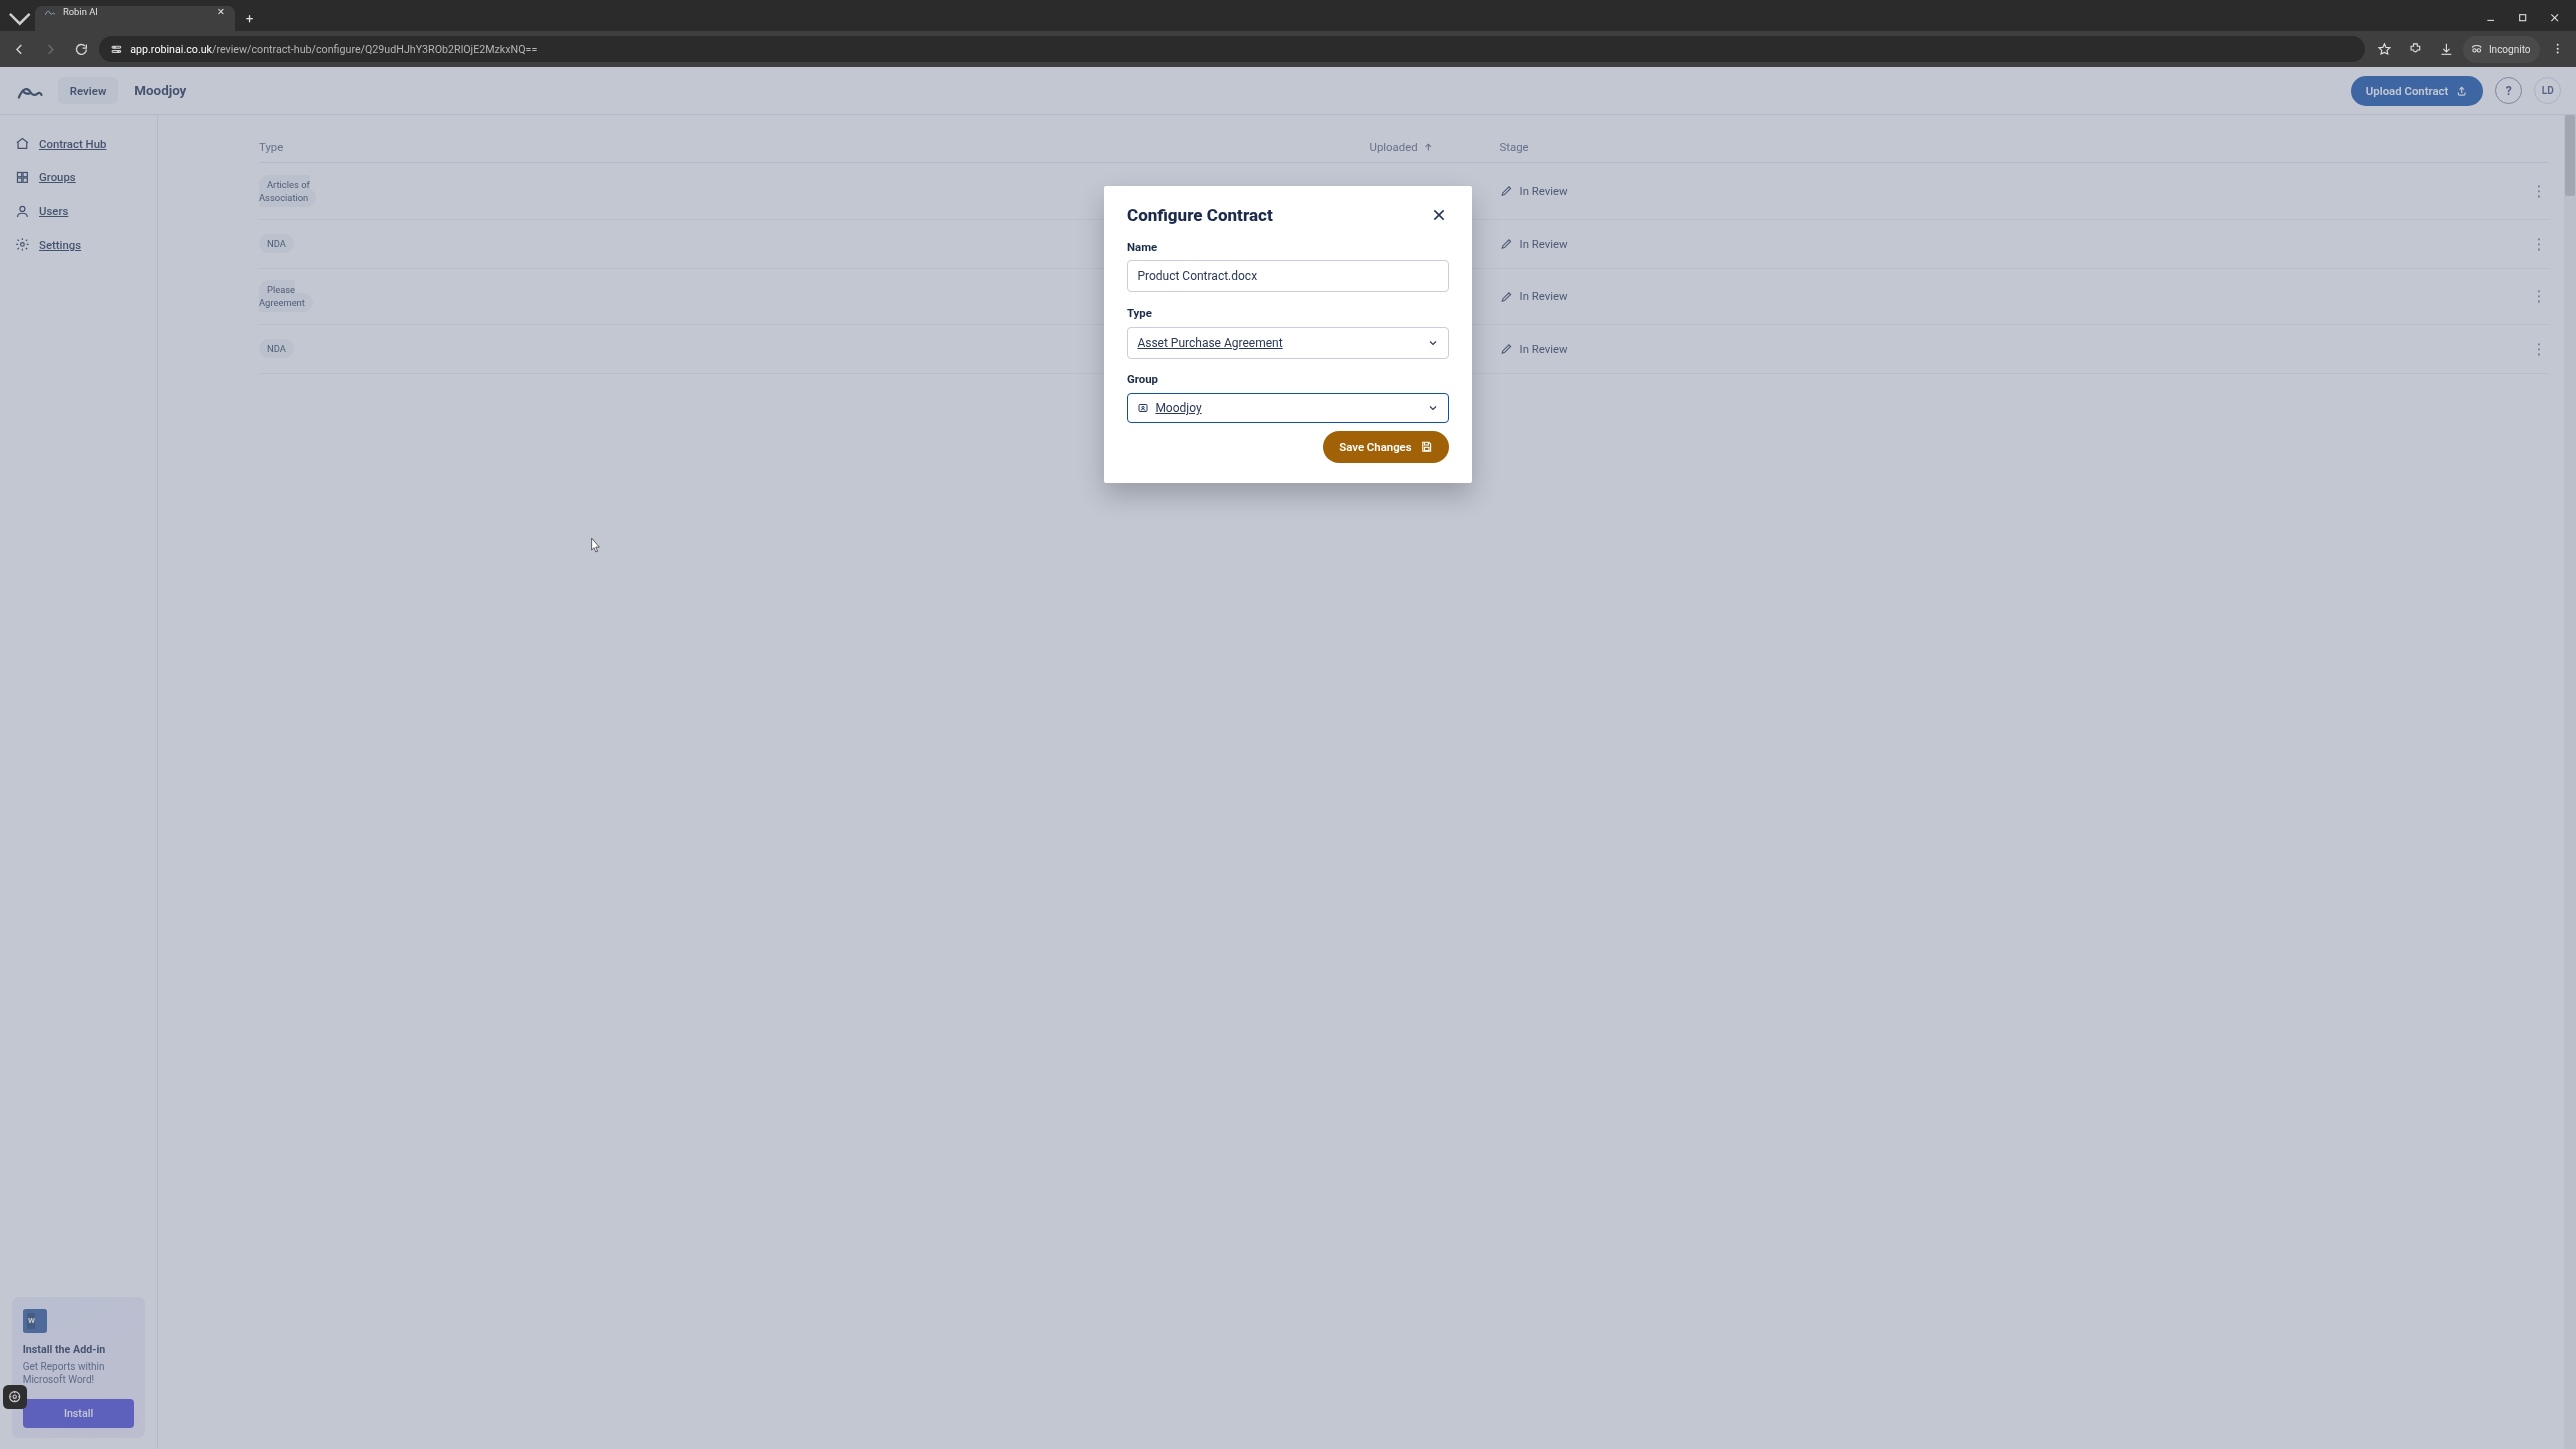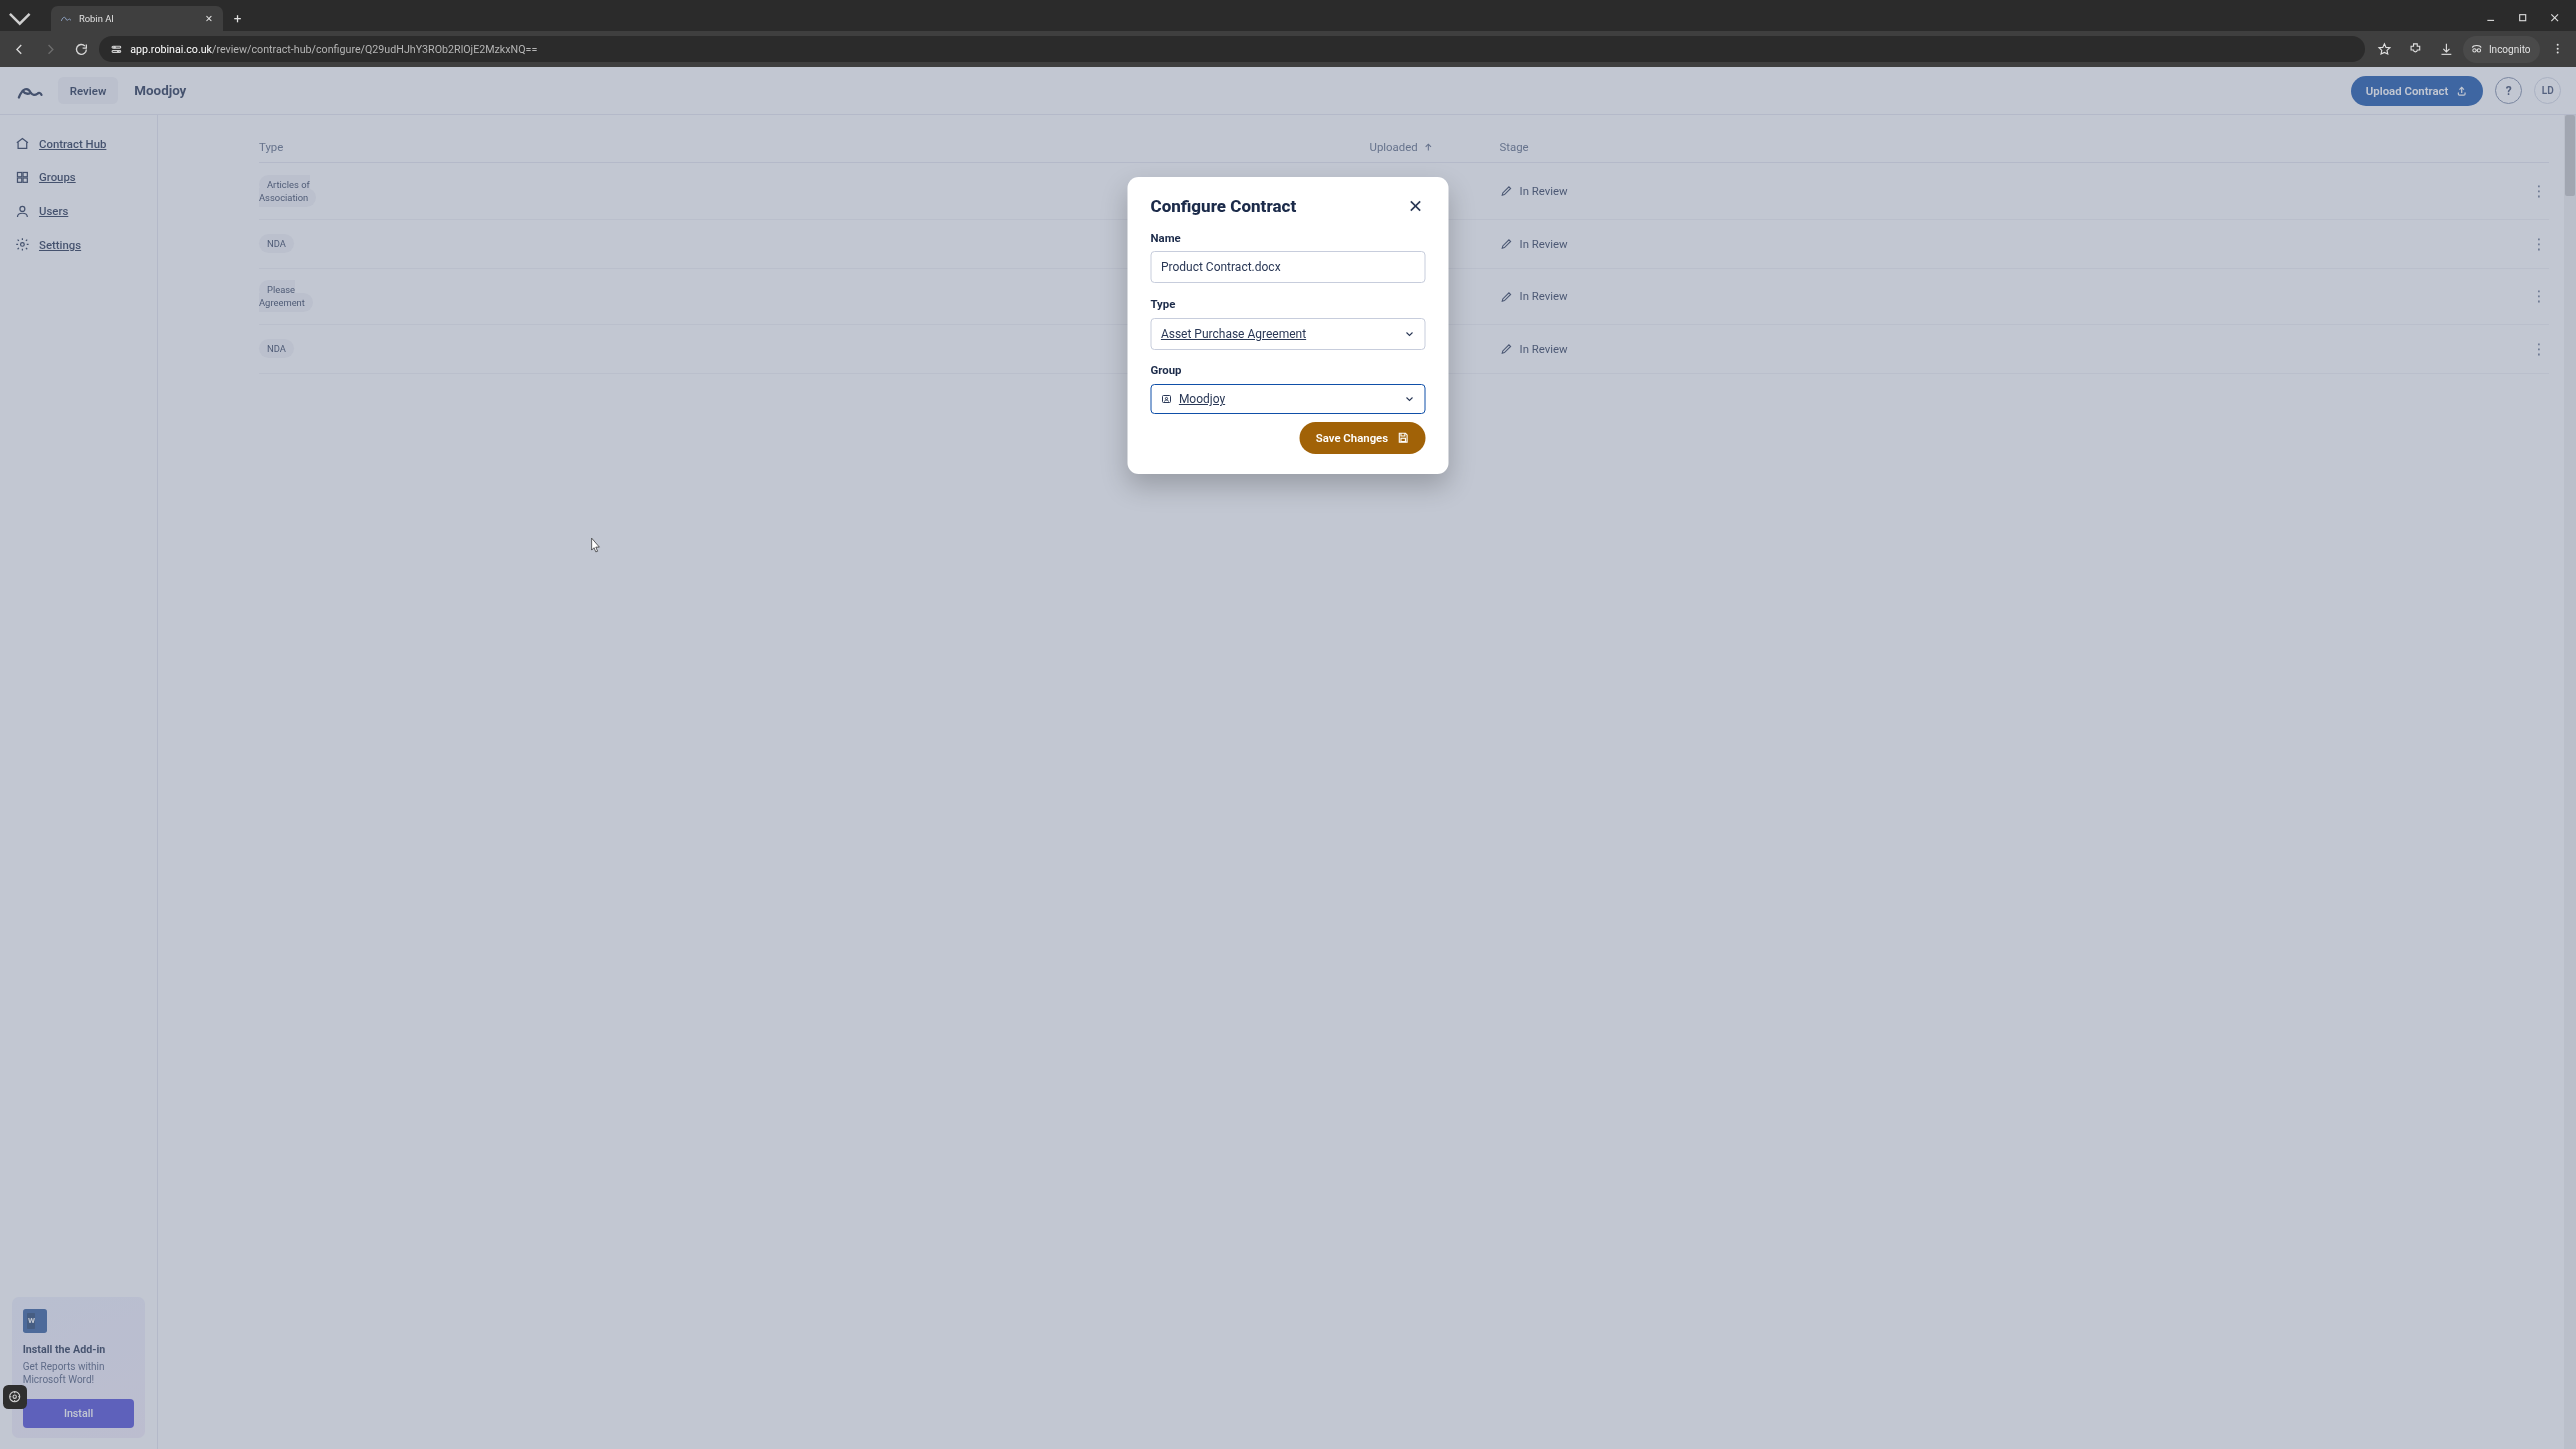--- a/index.html
+++ b/index.html
@@ -2,21 +2,21 @@
 <html style="font-size:10.7px"><head>
 <meta charset="utf-8">
 <style>
   * { box-sizing: border-box; margin: 0; padding: 0; font-family: -apple-system, BlinkMacSystemFont, "Segoe UI", Roboto, sans-serif; }
   html, body { width: 100%; height: 100%; background: #2b2b2b; overflow: hidden; }
 
   
   .browser { width: 100%; height: 100%; display: flex; flex-direction: column; background: #2b2b2b; }
   .tab-strip { height: 31px; background: #2b2b2b; display: flex; align-items: flex-end; padding: 0 5.4px; }
   .tab-spacer-left { width: 29.5px; height: 24px; display:flex; align-items:center; justify-content:center; }
-  .tab { background: #3f3f3f; height: 25.5px; border-radius: 6.7px 6.7px 0 0; display: flex; align-items: center; padding: 0 8px 0 9.4px; gap: 6.7px; width: 172px; color: #e2e2e2; font-size: 9.4px; margin-left: 16px; }
+  .tab { background: #3f3f3f; height: 25.5px; border-radius: 6.7px 6.7px 0 0; display: flex; padding: 0 8px 0 9.4px; gap: 6.7px; width: 200px; color: #e2e2e2; font-size: 9.4px; }
   .tab .favicon { width: 12px; height: 12px; display:flex; align-items:center; justify-content:center; }
   .tab .favicon svg { width:12px; height:12px; }
   .tab .title { flex: 1; white-space: nowrap; overflow: hidden; text-overflow: ellipsis; }
   .tab .tab-close { color:#e2e2e2; font-size:9.4px; width:12px; height:12px; display:flex; align-items:center; justify-content:center; cursor:pointer; }
   .new-tab { width: 21.5px; height: 21.5px; color: #e2e2e2; display:flex; align-items:center; justify-content:center; font-size:13.4px; margin-left:4px; margin-bottom:1.3px; cursor:pointer; }
   .window-controls { margin-left:auto; display:flex; gap:1.3px; margin-bottom:1.3px; }
   .window-controls div { width: 31px; height: 24px; color:#e2e2e2; display:flex; align-items:center; justify-content:center; cursor:pointer; }
 
   .addr-bar { height: 36px; background: #3f3f3f; display:flex; align-items:center; padding: 0 6.7px; gap: 5.4px; }
   .addr-bar .nav-btn { width: 25.5px; height: 25.5px; border-radius: 50%; color:#d7d7d7; display:flex; align-items:center; justify-content:center; font-size:13.4px; cursor:pointer; }
@@ -65,21 +65,21 @@
   .col-stage { flex:1; padding-left:23px; }
   .table-row { display:flex; align-items:center; padding:14.8px 0; border-bottom:0.7px solid #f0f0f4; }
   .type-chip { background:#f3f3f6; border-radius:10.7px; padding:4px 8px; font-size:9.4px; color:#2a3856; text-align:center; line-height:1.2; max-width:74px; }
   .uploaded-cell { width:107px; color:#2a3856; font-size:11.4px; }
   .stage-cell { flex:1; display:flex; align-items:center; gap:6.7px; color:#2a3856; font-size:11.4px; padding-left:23px; }
   .stage-cell svg { width:13.4px; height:13.4px; }
   .row-menu { width:20px; color:#586680; display:flex; justify-content:center; cursor:pointer; font-size:14.8px;}
 
   
   .overlay { position:absolute; inset:0; background:rgba(120,130,155,0.45); }
-  .modal { position:absolute; top:110px; left:50%; transform:translateX(-50%); width:321px; background:#fff; border-radius:11px; padding:19px 23px 20px; box-shadow:0 12px 27px rgba(0,0,0,0.22); }
+  .modal { position:absolute; top:119px; left:50%; transform:translateX(-50%); width:368px; background:#fff; border-radius:2px; padding:19px 23px 20px; box-shadow:0 12px 27px rgba(0,0,0,0.22); }
   .modal-head { display:flex; align-items:center; justify-content:space-between; margin-bottom:14.8px; }
   .modal-title { font-size:17px; font-weight:800; color:#1c2b4a; }
   .modal-close { width:20px; height:20px; color:#2a3856; display:flex; align-items:center; justify-content:center; cursor:pointer; }
   .field { margin-bottom:13.4px; }
   .field-label { font-weight:700; color:#1c2b4a; font-size:11.4px; margin-bottom:6.7px; }
   .text-input { width:100%; border:0.7px solid #c7cddc; border-radius:4px; padding:8px 9.4px; font-size:12px; color:#2a3856; outline:none; }
   .select { width:100%; border:0.7px solid #c7cddc; border-radius:4px; padding:8px 9.4px; font-size:12px; color:#2a3856; display:flex; align-items:center; justify-content:space-between; cursor:pointer; background:#fff;text-decoration:underline; }
   .select.focused { border:1.3px solid #0f4fa8; padding:7.4px 8.7px; }
   .select.disabled { background:#f5f6f9; color:#9aa3b8; cursor:not-allowed; }
   .select-left { display:flex; align-items:center; gap:6.7px; }

